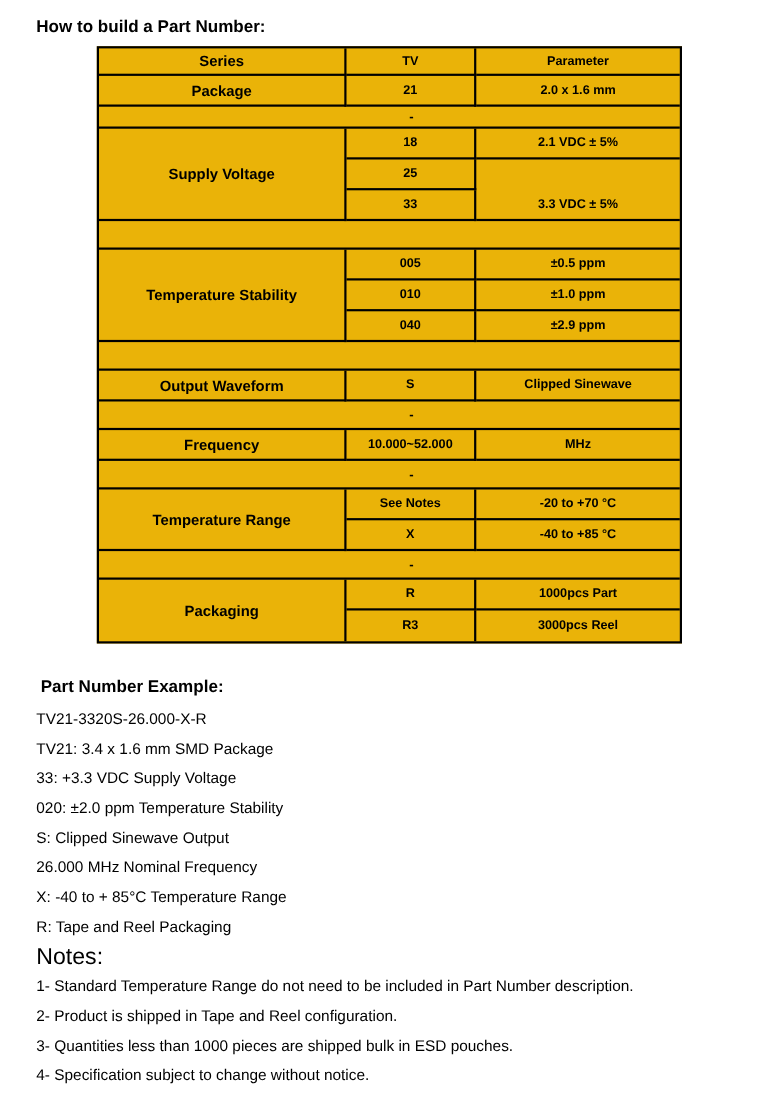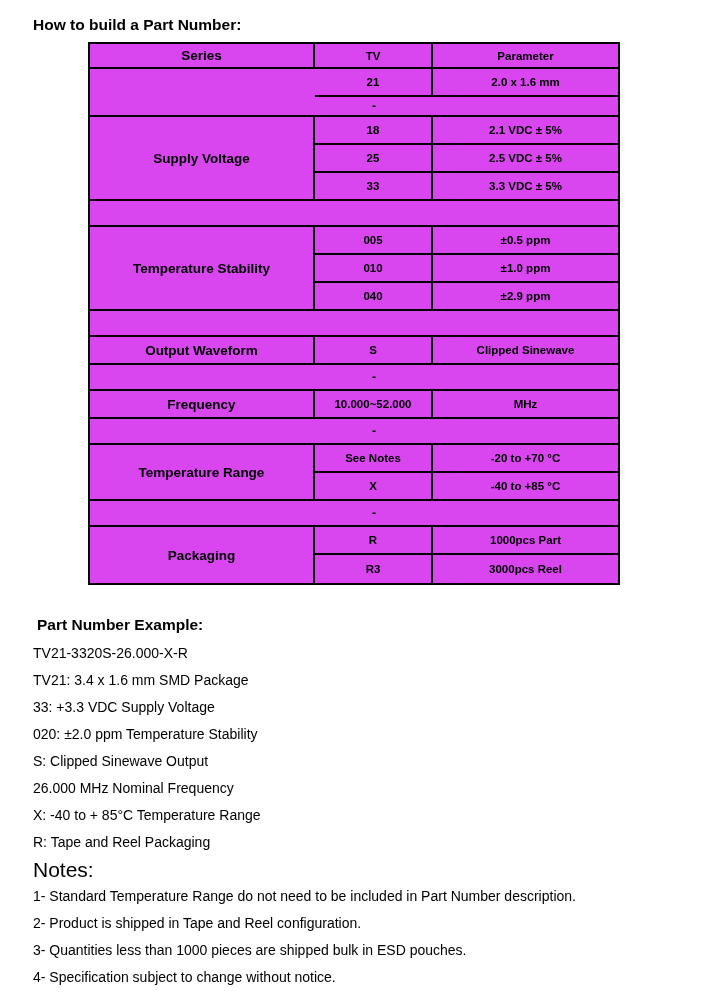--- a/index.html
+++ b/index.html
@@ -19,21 +19,21 @@
     margin: 0 0 8px 0;
   }
   
   .ptable {
     margin-left: 55px;
     width: 532px;
     display: grid;
     grid-template-columns: 225px 118px 185px;
     grid-template-rows: 25px 28px 20px 28px 28px 28px 26px 28px 28px 28px 26px 28px 26px 28px 26px 28px 28px 26px 28px 28px;
     border: 2px solid #000000;
-    background: #d946ef;
+    background: #eab308;
   }
   .c {
     border-right: 2px solid #000000;
     border-bottom: 2px solid #000000;
     display: flex;
     align-items: center;
     justify-content: center;
     font-weight: 700;
     text-align: center;
   }
@@ -81,32 +81,32 @@
 <body>
 
 <h1 class="page-title">How to build a Part Number:</h1>
 
 <div class="ptable">
 
   <div class="c g1 lbl" style="grid-row:1">Series</div>
   <div class="c g3 sm" style="grid-row:1">Parameter</div>
   <div class="c g2 sm" style="grid-row:1">TV</div>
 
+  <div class="c g1 lbl" style="grid-row:2">Package</div>
   <div class="c g2 sm" style="grid-row:2">21</div>
   <div class="c g3 sm" style="grid-row:2">2.0 x 1.6 mm</div>
 
   <div class="sep" style="grid-row:3">
     <span class="dash">-</span>
   </div>
 
   <div class="c g1 lbl" style="grid-row:4 / span 3">Supply Voltage</div>
   <div class="c g2 sm" style="grid-row:4">18</div>
   <div class="c g3 sm" style="grid-row:4">2.1 VDC ± 5%</div>
   <div class="c g2 sm" style="grid-row:5">25</div>
-  <div class="c g3 sm" style="grid-row:5">2.5 VDC ± 5%</div>
   <div class="c g2 sm" style="grid-row:6">33</div>
   <div class="c g3 sm" style="grid-row:6">3.3 VDC ± 5%</div>
 
   <div class="sep" style="grid-row:7">
     <span class="dash"></span>
   </div>
 
   <div class="c g1 lbl" style="grid-row:8 / span 3">Temperature Stability</div>
   <div class="c g2 sm" style="grid-row:8">005</div>
   <div class="c g3 sm" style="grid-row:8">±0.5 ppm</div>

